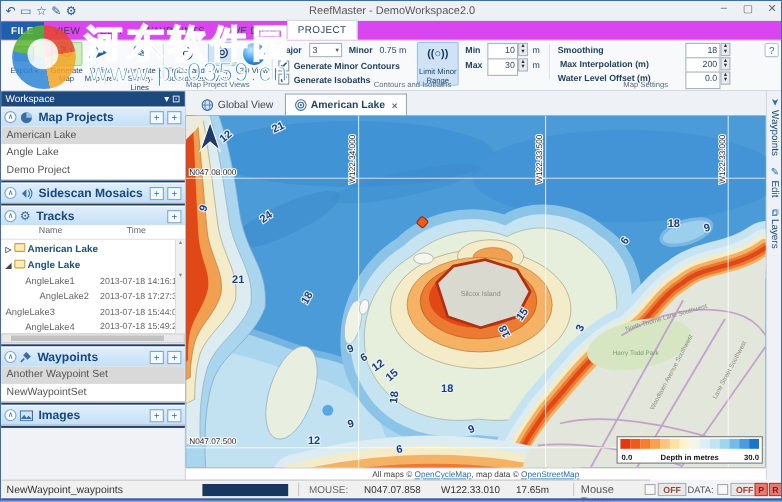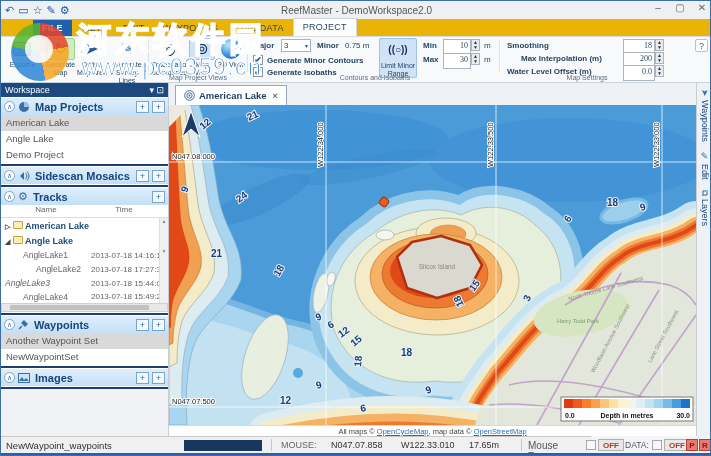--- a/index.html
+++ b/index.html
@@ -6,34 +6,34 @@
   *{box-sizing:border-box;}
   .app{position:relative;width:711px;height:456px;background:#f2f4f7;font-family:"Liberation Sans",sans-serif;overflow:hidden;border:1px solid #3a6ea5;}
   
   .titlebar{position:absolute;left:0;top:0;width:711px;height:18px;background:#eef1f4;display:flex;align-items:center;font-size:10px;color:#444;}
   .qat{display:flex;gap:4px;padding-left:4px;color:#1f5a9e;font-size:11px;}
   .qat span{cursor:default;}
   .win-title{position:absolute;left:0;right:0;text-align:center;font-size:10px;color:#555;}
   .win-ctrls{position:absolute;right:2px;top:1px;display:flex;gap:6px;color:#666;font-size:10px;}
   .win-ctrls span{width:16px;text-align:center;}
   
-  .tabrow{position:absolute;left:0;top:18px;width:711px;height:18px;background:#eab308;border-bottom:1px solid #d8dce1;display:flex;font-size:9px;align-items:flex-end;padding-left:32px;}
+  .tabrow{position:absolute;left:0;top:18px;width:711px;height:18px;background:#d946ef;border-bottom:1px solid #d8dce1;display:flex;font-size:9px;align-items:flex-end;}
   .rtab{padding:3px 9px 3px 9px;color:#3a3f47;letter-spacing:.3px;}
   .rtab.file{background:#1f5fae;color:#fff;font-weight:bold;}
   .rtab.active{background:#fff;border:1px solid #d0d4da;border-bottom:1px solid #fff;color:#1f3f5f;}
   
   .ribbon{position:absolute;left:0;top:36px;width:711px;height:46px;background:#f7f9fa;border-bottom:1px solid #cdd3da;font-size:7px;color:#1f3f5f;}
   .rsep{position:absolute;top:3px;bottom:10px;width:1px;background:#dde2e8;}
   .bigbtn{position:absolute;top:1px;height:42px;text-align:center;line-height:1.15;}
   .bigbtn .bicon{height:22px;display:flex;align-items:center;justify-content:center;font-size:16px;margin-bottom:1px;}
   .hl-green{background:#cdeec0;border:1px solid #9fd18c;border-radius:2px;}
   .hl-blue{background:#cfe2f6;border:1px solid #9dc3ea;border-radius:2px;}
   .glabel{position:absolute;top:37px;font-size:7px;color:#5a6e87;text-align:center;}
   .fieldlbl{position:absolute;font-weight:bold;color:#1f3f5f;font-size:8px;}
-  .valbox{position:absolute;background:#fff;border:1px solid #aab4bf;font-size:8px;text-align:right;padding:0 2px;height:16px;line-height:11px;font-family:Liberation Serif, serif;}
+  .valbox{position:absolute;background:#fff;border:1px solid #aab4bf;font-size:8px;text-align:right;padding:0 2px;height:16px;line-height:11px;}
   .spin{position:absolute;width:9px;height:12px;border:1px solid #aab4bf;background:#e8ecf0;font-size:5px;line-height:5px;text-align:center;color:#333;}
   .chk{position:absolute;width:10px;height:10px;background:#fff;border:1px solid #8a96a3;font-size:9px;line-height:9px;color:#1a5a9e;text-align:center;font-weight:bold;}
   .chklbl{position:absolute;font-weight:bold;font-size:8px;color:#1f3f5f;}
   .dd{position:absolute;background:#fff;border:1px solid #aab4bf;height:13px;font-size:8px;line-height:12px;padding:0 2px;}
   .dd .arr{float:right;color:#555;font-size:6px;}
   .helpbtn{position:absolute;right:4px;top:2px;width:13px;height:13px;border:1px solid #b8c0ca;background:#fff;color:#2a6fb0;font-size:9px;text-align:center;line-height:12px;border-radius:2px;}
   .sphere{width:20px;height:20px;border-radius:50%;background:radial-gradient(circle at 35% 30%,#bfe9ff,#2f8fe0 55%,#0a4f9e);}
   
   .wm{position:absolute;left:4px;top:20px;width:400px;height:64px;pointer-events:none;z-index:50;}
   .wm-logo{position:absolute;left:6px;top:2px;width:58px;height:58px;border-radius:50%;background:conic-gradient(#e8452c 0 22%,#f5a623 22% 47%,#2f86d6 47% 78%,#58b531 78% 100%);opacity:.85;}
@@ -177,21 +177,21 @@
     <span class="fieldlbl" style="left:422px;top:18px;">Max</span>
     <div class="valbox" style="left:442px;top:16px;width:28px;">30</div>
     <span class="spin" style="left:470px;top:16px;">▲<br>▼</span>
     <span class="fieldlbl" style="left:483px;top:18px;font-weight:normal;">m</span>
     <div class="glabel" style="left:252px;width:244px;">Contours and Isobaths</div>
     <div class="rsep" style="left:498px;"></div>
 
     <span class="fieldlbl" style="left:506px;top:4px;">Smoothing</span>
     <div class="valbox" style="left:622px;top:2px;width:32px;">18</div>
     <span class="spin" style="left:654px;top:2px;">▲<br>▼</span>
-    <span class="fieldlbl" style="left:506px;top:17px;padding-left:14px;">Max Interpolation (m)</span>
+    <span class="fieldlbl" style="left:494px;top:17px;padding-left:14px;">Max Interpolation (m)</span>
     <div class="valbox" style="left:622px;top:15px;width:32px;">200</div>
     <span class="spin" style="left:654px;top:15px;">▲<br>▼</span>
     <span class="fieldlbl" style="left:506px;top:30px;">Water Level Offset (m)</span>
     <div class="valbox" style="left:622px;top:28px;width:32px;">0.0</div>
     <span class="spin" style="left:654px;top:28px;">▲<br>▼</span>
     <div class="glabel" style="left:506px;width:160px;">Map Settings</div>
 
     <div class="helpbtn">?</div>
   </div>
 
@@ -257,21 +257,21 @@
         </div>
         <div class="trow" style="height:14px;">
           <span class="nm" style="padding-left:22px;">AngleLake1</span>
             <span class="tm">2013-07-18 14:16:15</span>
         </div>
         <div class="trow" style="height:14px;">
           <span class="nm" style="padding-left:35px;">AngleLake2</span>
             <span class="tm">2013-07-18 17:27:37</span>
         </div>
         <div class="trow" style="height:14px;">
-          <span class="nm" style="font-style:italic;">AngleLake3</span>
+          <span class="nm" style="">AngleLake3</span>
             <span class="tm">2013-07-18 15:44:05</span>
         </div>
         <div class="trow" style="height:13px;overflow:hidden;">
           <span class="nm" style="padding-left:22px;">AngleLake4</span>
             <span class="tm">2013-07-18 15:49:26</span>
         </div>
         <div class="hscroll">
             <div class="thumb"></div>
           </div>
         <div class="vscroll">▲<br><br><br><br><br>▼</div>
@@ -302,20 +302,28 @@
           </svg>
         <span class="t">Images</span>
         <span class="plus">+</span>
         <span class="plus">+</span>
       </div>
       <div class="sec-div"></div>
     </div>
 
     <div class="mapcol">
       <div class="maptabs">
+        <div class="mtab">
+          <svg width="11" height="11" viewBox="0 0 11 11">
+              <circle cx="5.5" cy="5.5" r="4.8" fill="#cfe4f4" stroke="#3b6ea5"></circle>
+              <ellipse cx="5.5" cy="5.5" rx="2.2" ry="4.8" fill="none" stroke="#3b6ea5" stroke-width=".7"></ellipse>
+              <line x1="0.7" y1="5.5" x2="10.3" y2="5.5" stroke="#3b6ea5" stroke-width=".7"></line>
+            </svg>
+          <span>Global View</span>
+        </div>
         <div class="mtab active">
           <svg width="11" height="11" viewBox="0 0 11 11">
               <circle cx="5.5" cy="5.5" r="4.8" fill="#fff" stroke="#3b6ea5"></circle>
               <circle cx="5.5" cy="5.5" r="2.6" fill="none" stroke="#3b6ea5"></circle>
               <circle cx="5.5" cy="5.5" r="1" fill="#3b6ea5"></circle>
             </svg>
           <span>American Lake</span>
           <span class="cl">×</span>
         </div>
       </div>

